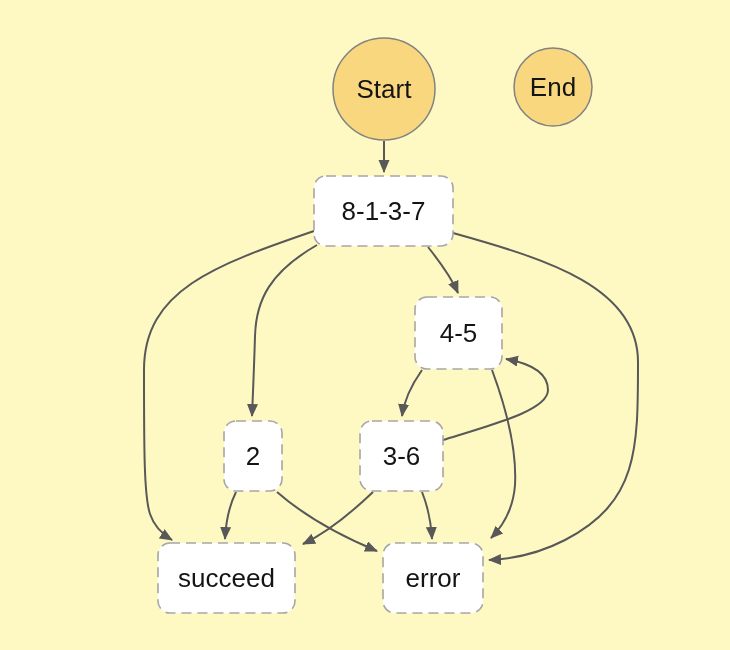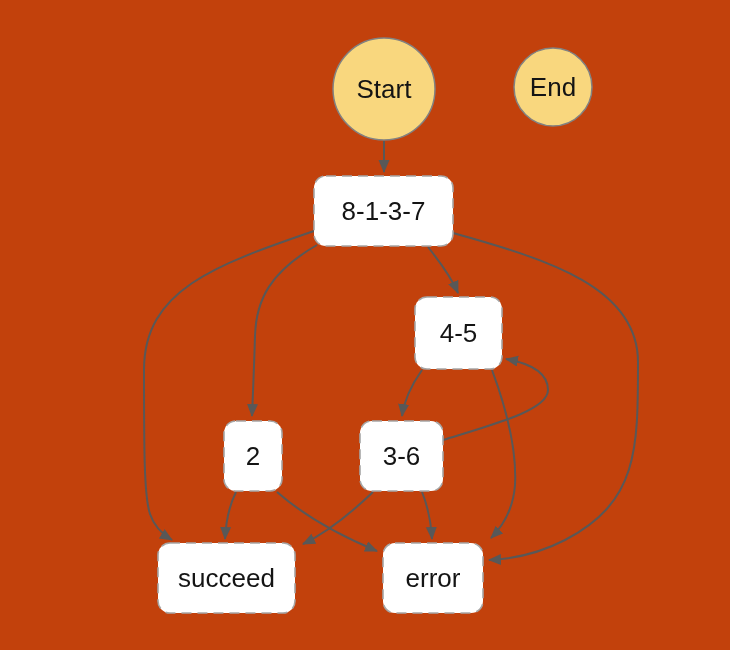--- a/index.html
+++ b/index.html
@@ -39,21 +39,21 @@
   .node-label {
     font-family: "Liberation Sans", sans-serif;
     font-size: 26px;
     fill: #141414;
     text-anchor: middle;
   }
 </style>
 </head>
 <body>
 
-<div id="canvas" style="background: #c2410c;">
+<div id="canvas" style="background: #fef9c3;">
   <svg id="graph" width="730" height="650" viewBox="0 0 730 650" xmlns="http://www.w3.org/2000/svg">
     <defs>
       <marker id="arrowhead" markerUnits="userSpaceOnUse" markerWidth="15" markerHeight="13" refX="12" refY="5.5" orient="auto">
         <path d="M0,0 L13,5.5 L0,11 Z" class="arrowhead"></path>
       </marker>
     </defs>
     <g id="edges-layer">
         <path d="M384,141 C384,152 384,162 384,172" class="edge" marker-end="url(#arrowhead)" style="stroke: rgb(88, 88, 88);"></path>
         <path d="M428,247 C440,262 452,279 458,293" class="edge" marker-end="url(#arrowhead)" style="stroke: rgb(88, 88, 88);"></path>
         <path d="M317,245 C270,272 256,300 255,336 C254,370 253,392 252,416" class="edge" marker-end="url(#arrowhead)" style="stroke: rgb(88, 88, 88);"></path>

